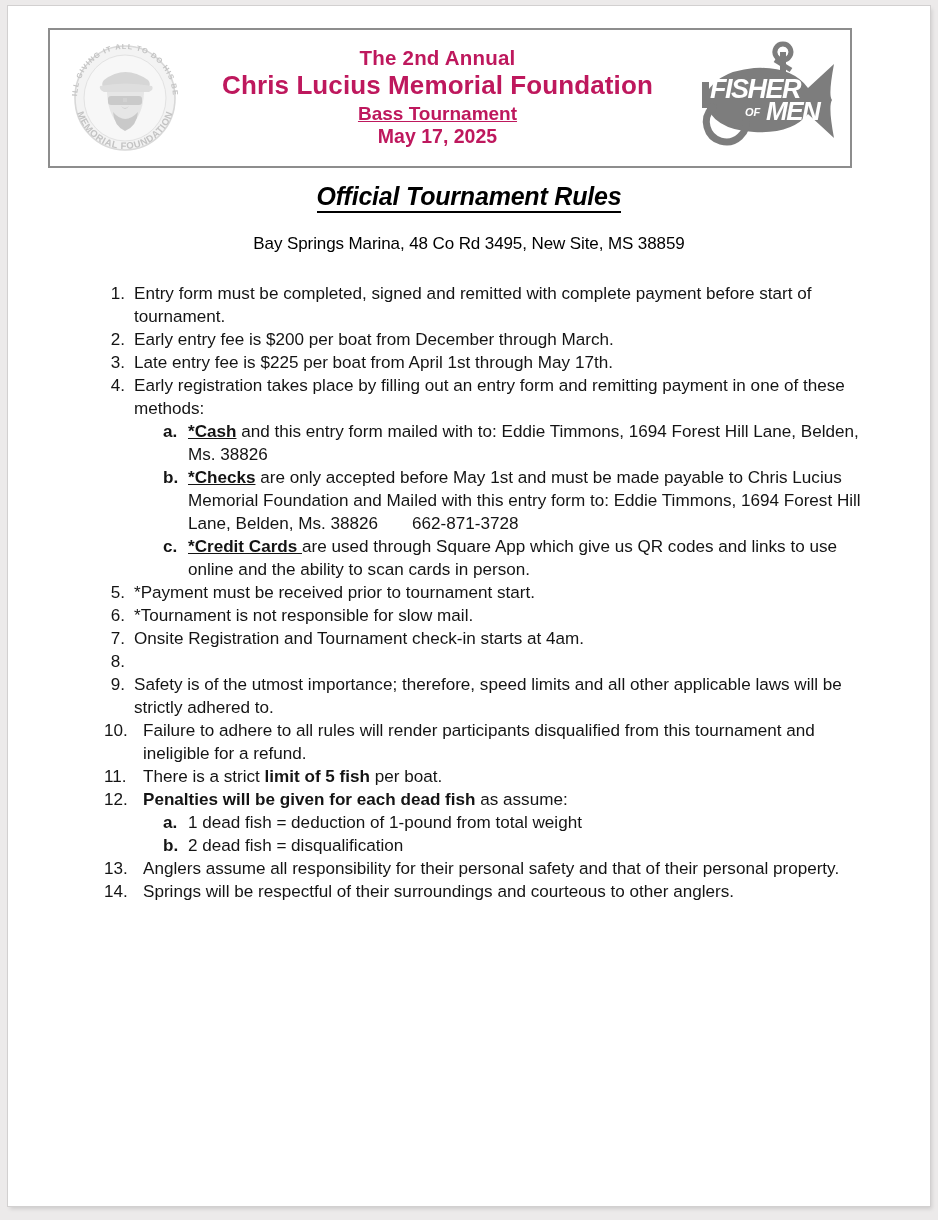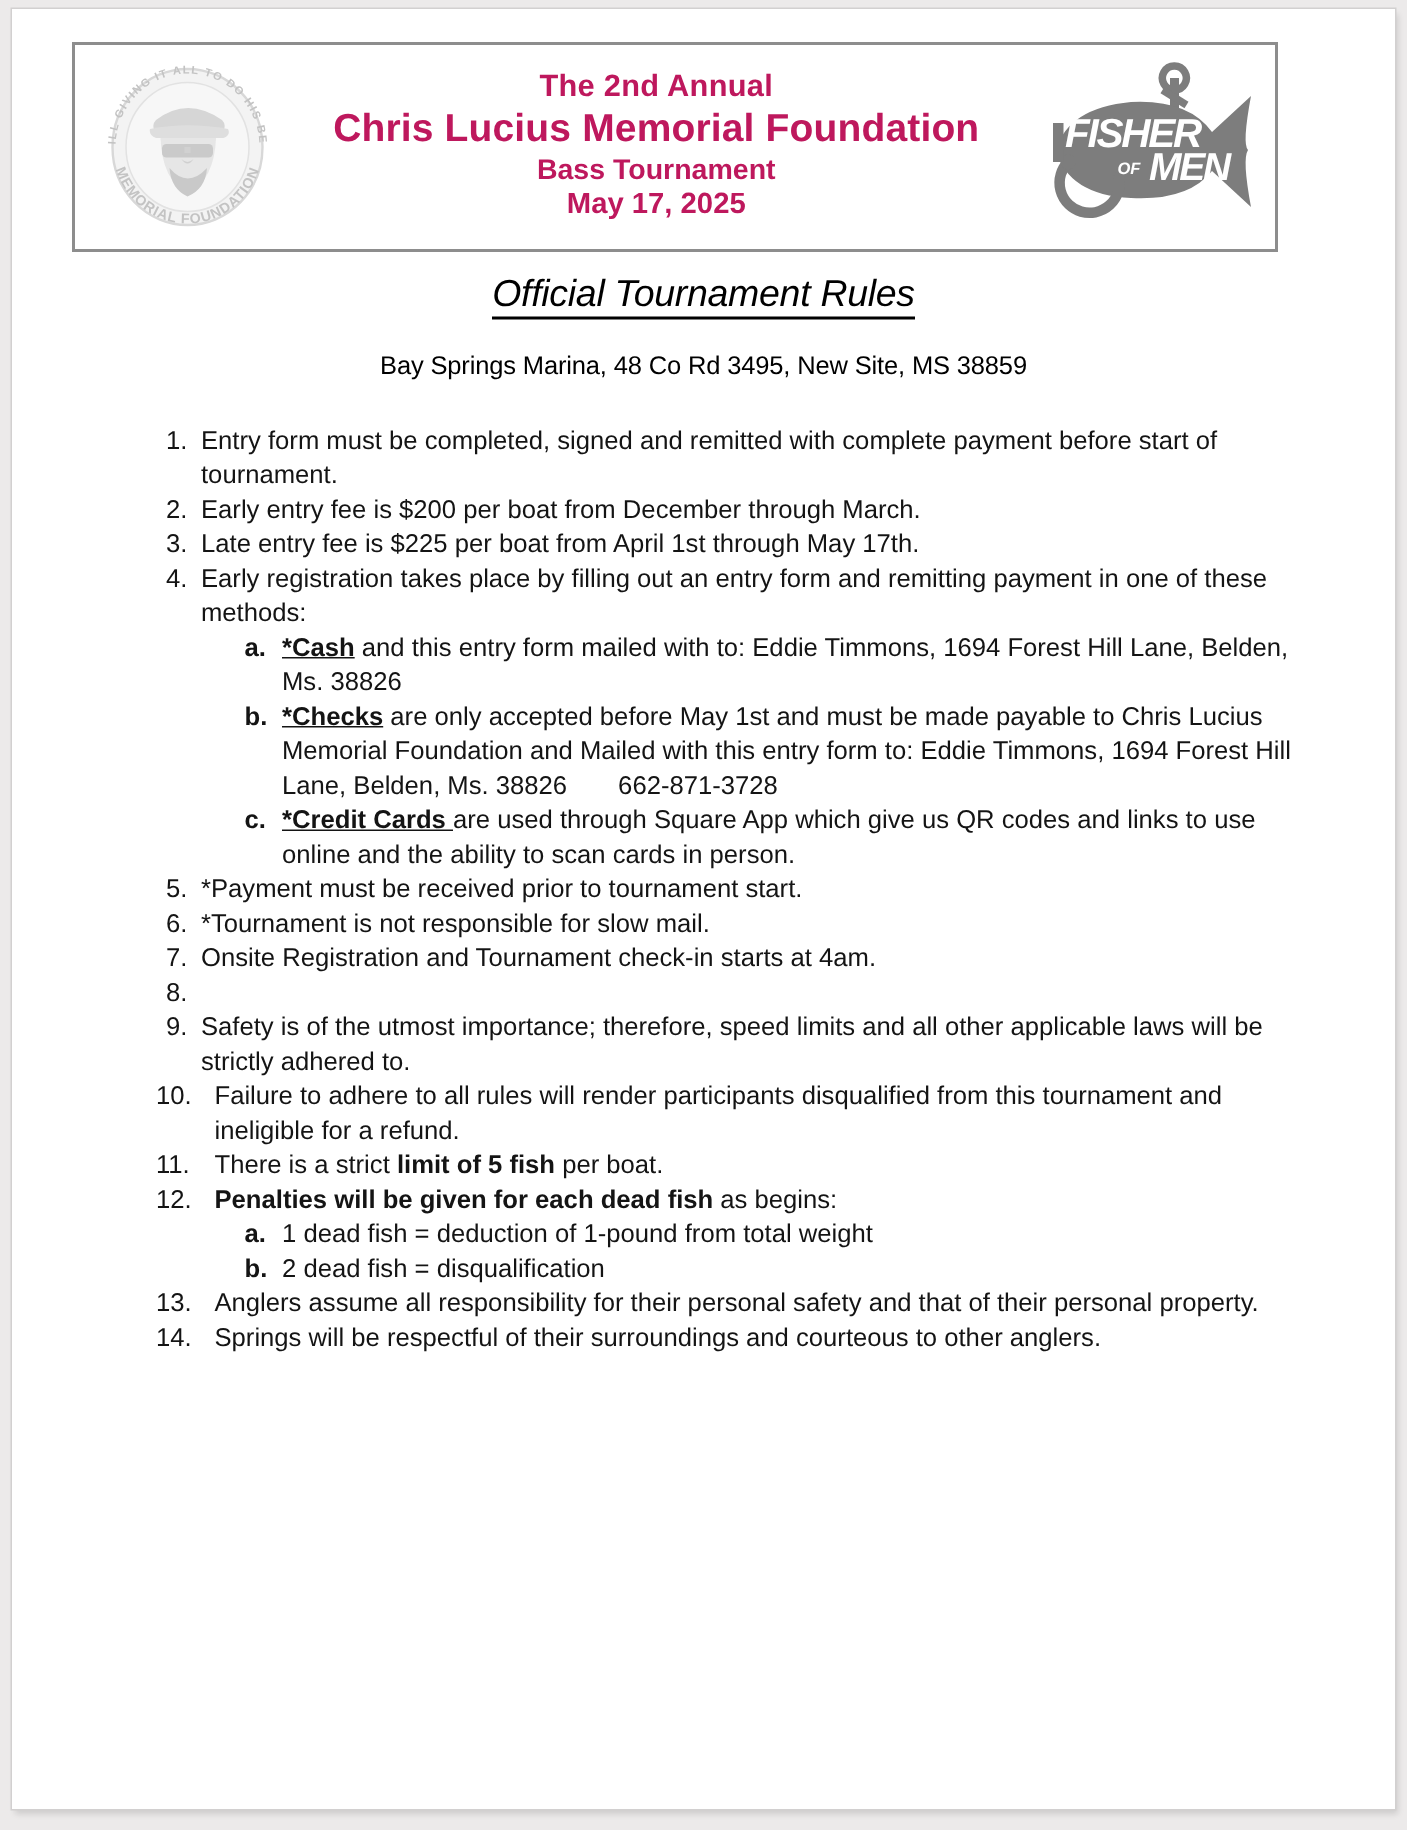--- a/index.html
+++ b/index.html
@@ -47,39 +47,39 @@
   #header-title-block {
     flex: 1 1 auto;
     text-align: center;
     color: #be185d;
     font-weight: bold;
     line-height: 1.22;
     padding-bottom: 2px;
   }
   .hdr-l1 { font-size: 20.5px; letter-spacing: .2px; }
   .hdr-l2 { font-size: 26px; letter-spacing: .1px; }
-  .hdr-l3 { font-size: 19px; }
+  .hdr-l3 { font-size: 19px; text-decoration: underline; }
   .hdr-l4 { font-size: 19.5px; }
   #header-right-logo {
     width: 175px;
     flex: 0 0 175px;
     display: flex;
     align-items: center;
     justify-content: center;
   }
 
   
   #doc-title {
     position: absolute;
     top: 176px;
     left: 0;
     width: 922px;
     text-align: center;
     font-size: 25px;
-    font-weight: normal;
+    font-weight: bold;
     font-style: italic;
     color: #000;
     letter-spacing: -0.2px;
   }
   #doc-title span {
     border-bottom: 2.3px solid #000;
     padding-bottom: 1px;
   }
   #doc-address {
     position: absolute;
@@ -278,21 +278,21 @@
       <span class="body">Failure to adhere to all rules will render participants disqualified from this tournament and ineligible for a refund.</span>
     </div>
 
     <div class="rule-row lvl1 wide">
       <span class="marker">11.</span>
       <span class="body"><span>There is a strict </span><span class="b">limit of 5 fish</span><span> per boat.</span></span>
     </div>
 
     <div class="rule-row lvl1 wide">
       <span class="marker">12.</span>
-      <span class="body"><span class="b">Penalties will be given for each dead fish</span><span> as begins:</span></span>
+      <span class="body"><span class="b">Penalties will be given for each dead fish</span><span> as assume:</span></span>
     </div>
 
     <div class="rule-row lvl2">
       <span class="marker">a.</span>
       <span class="body">1 dead fish = deduction of 1-pound from total weight</span>
     </div>
 
     <div class="rule-row lvl2">
       <span class="marker">b.</span>
       <span class="body">2 dead fish = disqualification</span>

